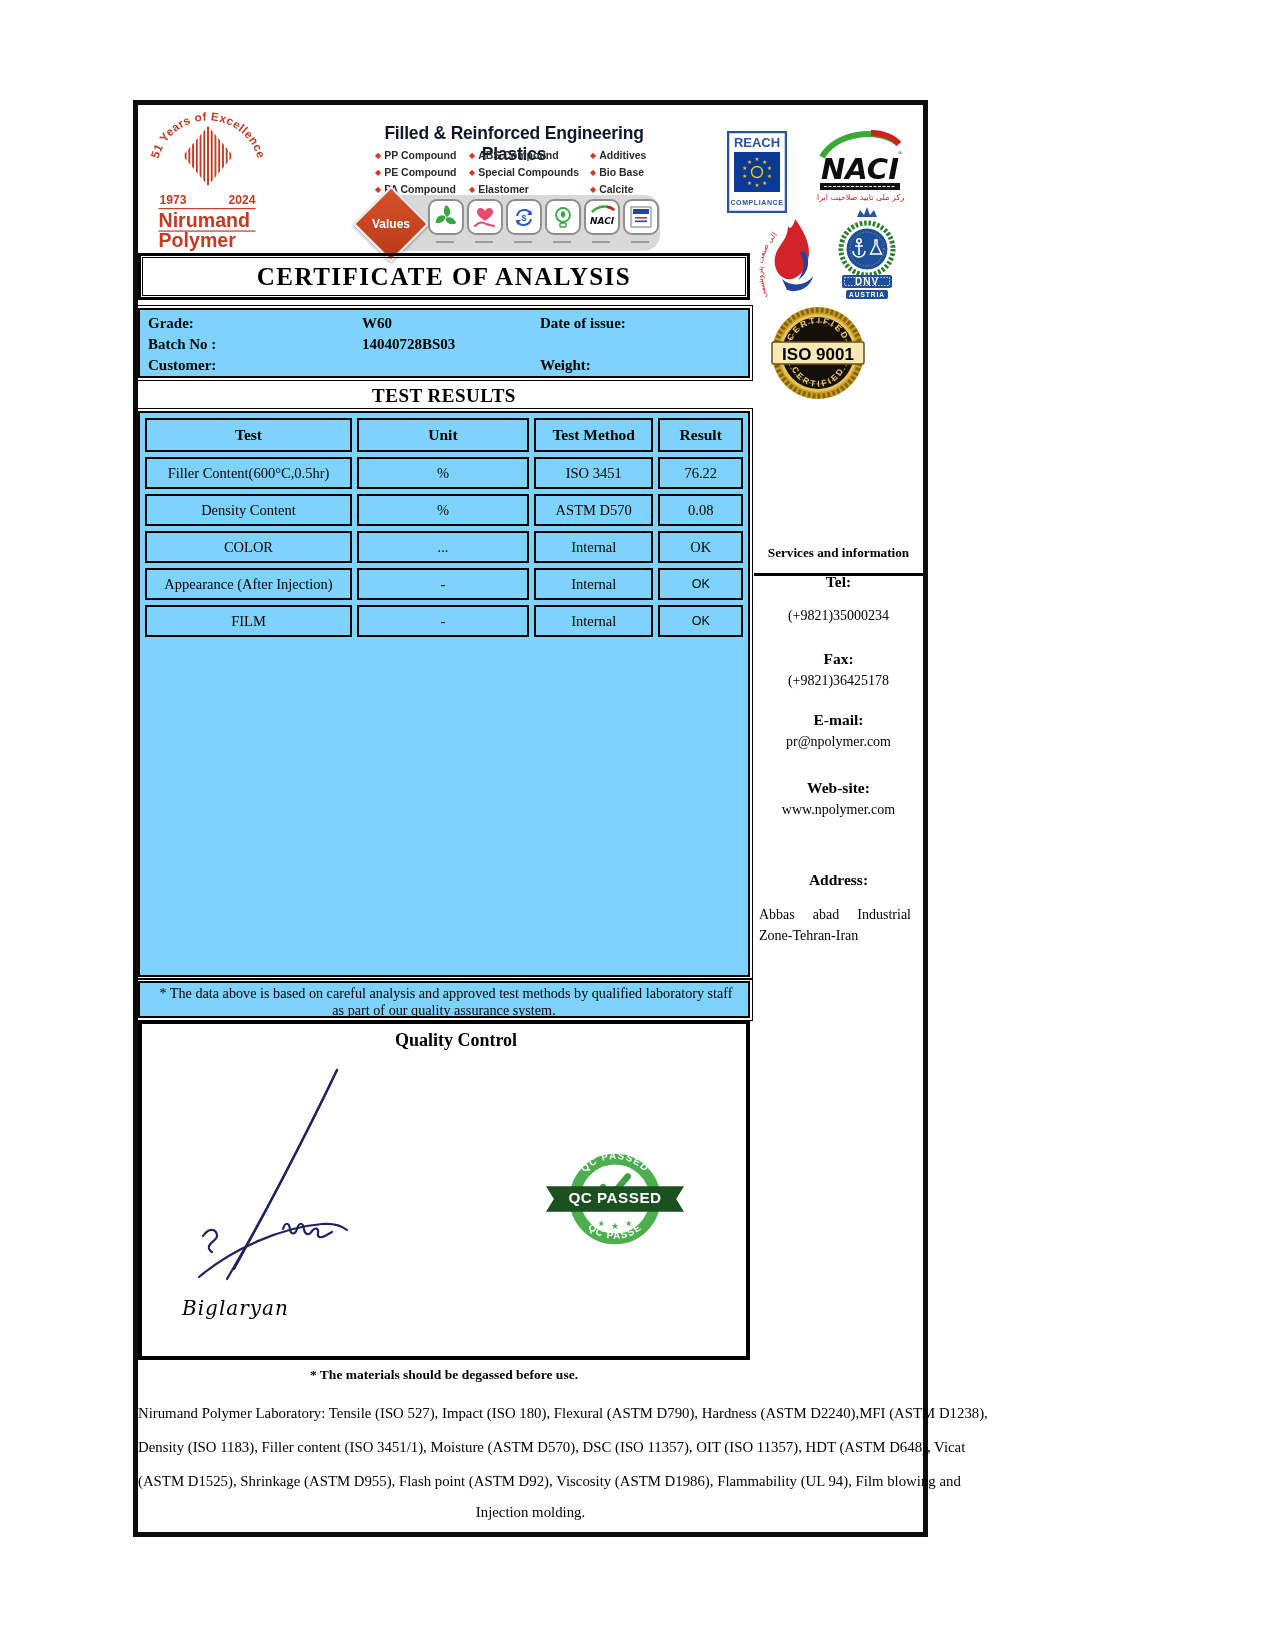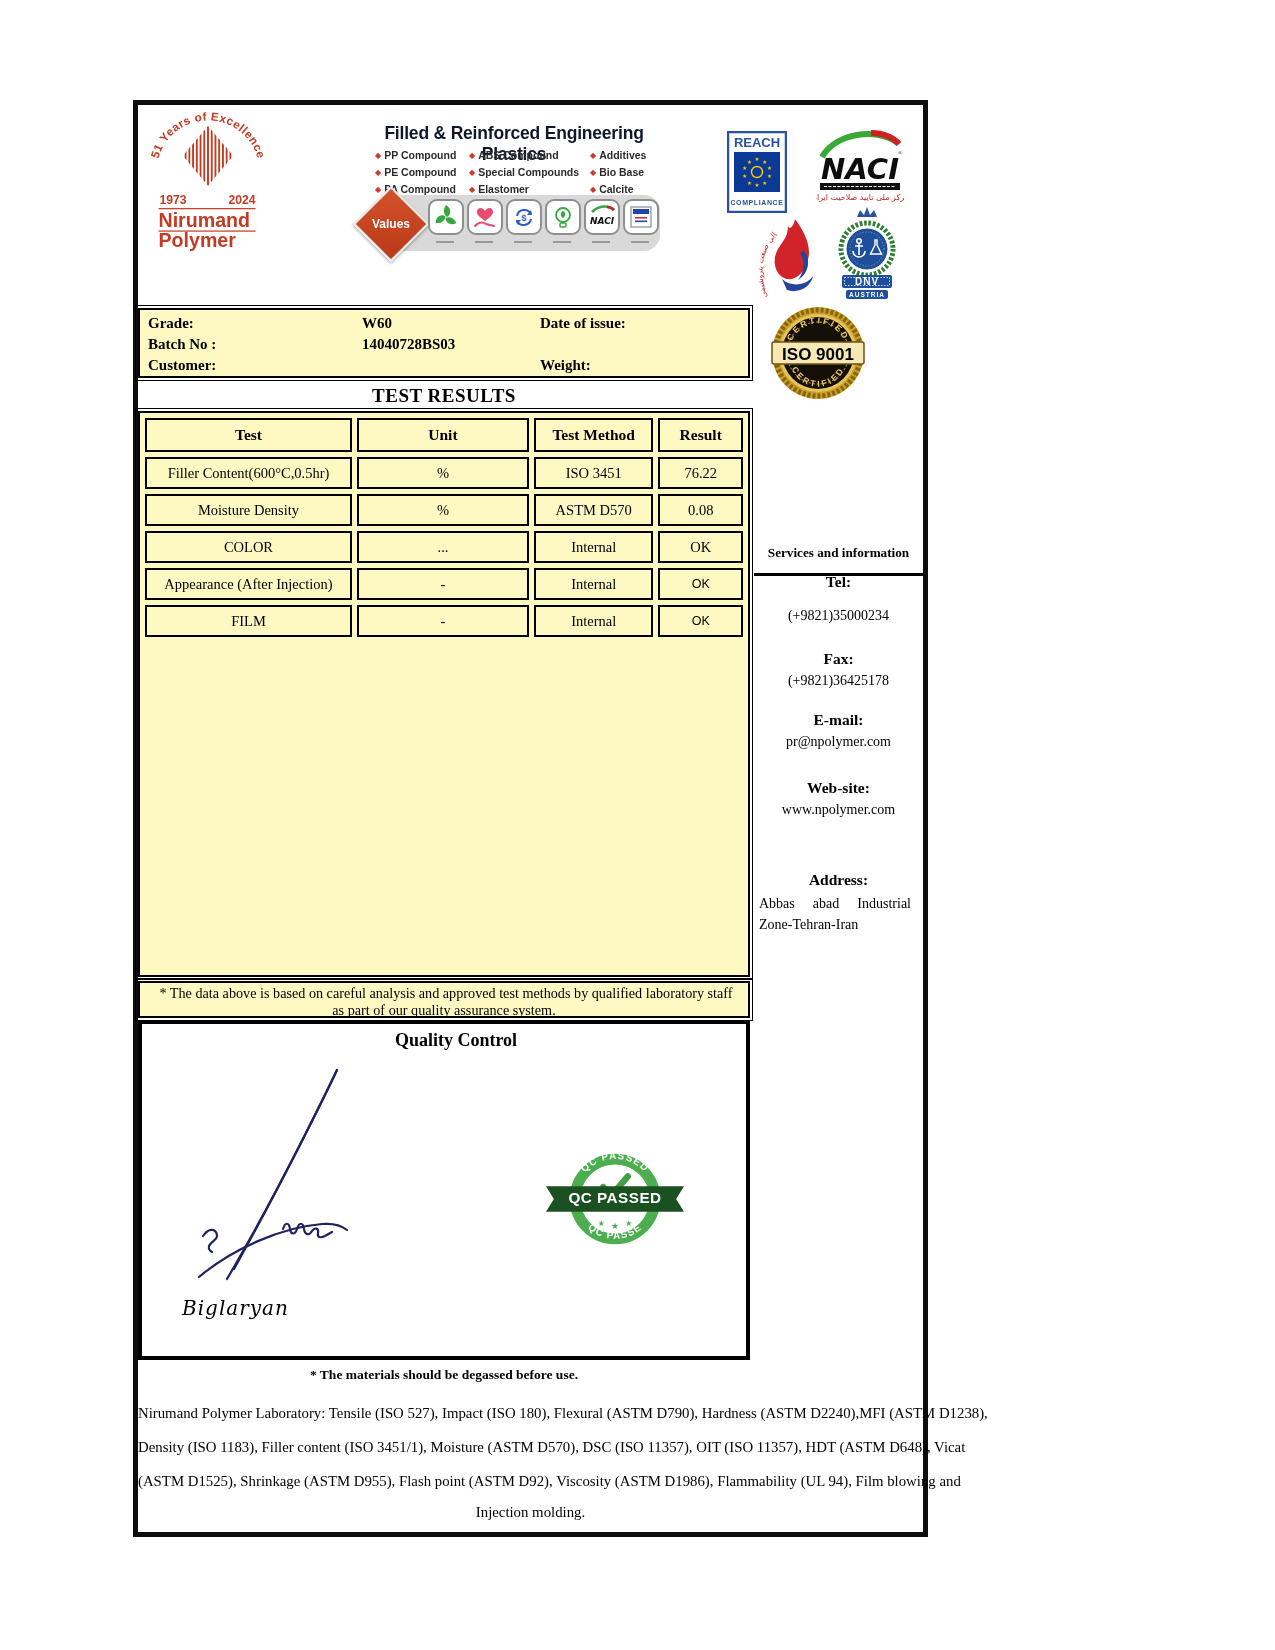--- a/index.html
+++ b/index.html
@@ -2,21 +2,21 @@
 <html><head>
 <meta charset="utf-8">
 <style>
   html,body{margin:0;padding:0;background:#fff;width:1275px;height:1650px;position:relative;
     font-family:"Liberation Serif","DejaVu Serif",serif;color:#000;}
   .page{position:absolute;left:133px;top:100px;width:795px;height:1437px;
     border:5px solid #0d0d0d;box-sizing:border-box;background:#fff;}
   .abs{position:absolute;}
   
   .wbox{position:absolute;border:2px solid #000;outline:1px solid #000;outline-offset:2px;
-    box-sizing:border-box;background:#fef9c3;}
+    box-sizing:border-box;background:#7dd3fc;}
   
   .hdr-title{font-family:"Liberation Sans","DejaVu Sans",sans-serif;font-weight:bold;
     font-size:17.5px;color:#0f172a;text-align:center;letter-spacing:-0.2px;}
   .bullet-col{position:absolute;font-family:"Liberation Sans","DejaVu Sans",sans-serif;
     font-weight:bold;font-size:10.5px;color:#2b2b2b;line-height:17px;white-space:nowrap;}
   .bullet-col .b{color:#d03b28;font-size:8px;margin-right:3px;vertical-align:1px;}
   .values-banner{position:absolute;background:#d9d9d9;border-radius:6px 16px 16px 6px;}
   .values-diamond{position:absolute;background:linear-gradient(135deg,#d4512a,#b93a18);
     transform:rotate(45deg);border:2px solid #e8e8e8;box-shadow:1px 1px 3px rgba(0,0,0,.35);
     display:flex;align-items:center;justify-content:center;}
@@ -57,21 +57,21 @@
   .labline{position:absolute;left:0;width:785px;text-align:center;font-size:14.8px;
     white-space:nowrap;}
   
   .side-title{position:absolute;left:616px;top:440px;width:169px;text-align:center;
     font-weight:bold;font-size:13.2px;}
   .side-rule{position:absolute;left:616px;top:468px;width:169px;height:3px;background:#000;}
   .side-lbl{position:absolute;left:616px;width:169px;text-align:center;font-weight:bold;
     font-size:15.5px;}
   .side-val{position:absolute;left:616px;width:169px;text-align:center;font-size:14px;}
   .side-addr{position:absolute;left:621px;width:152px;text-align:justify;font-size:14px;
-    line-height:21px;}
+    line-height:21px;margin-top:11px;}
 </style>
 </head>
 <body>
 
 <div class="page">
 
   <svg class="abs" style="left:4px;top:6px" width="132" height="140" viewBox="0 0 132 150">
     <defs>
       <pattern id="st" width="4" height="4" patternUnits="userSpaceOnUse">
         <rect width="4" height="4" fill="#fff"></rect>
@@ -221,20 +221,23 @@
       <path d="M29 40 v12 M23 48 a6 6 0 0 0 12 0 M25 43 h8"></path>
     </g>
     <path d="M45 37 v5 l-4.5 9 h11 l-4.5 -9 v-5 z" stroke="#fff" stroke-width="1.4" fill="none"></path>
     <rect x="12" y="72" width="50" height="13" rx="2" fill="#1e4f9c"></rect>
     <rect x="14.5" y="74.5" width="45" height="8" fill="none" stroke="#fff" stroke-width="0.8" stroke-dasharray="1.5 1.5"></rect>
     <text x="37" y="81.5" text-anchor="middle" font-family="Liberation Sans,sans-serif" font-size="10" font-weight="bold" fill="#fff" letter-spacing="1">DNV</text>
     <rect x="16" y="87" width="42" height="9" rx="2" fill="#1e4f9c"></rect>
     <text x="37" y="94" text-anchor="middle" font-family="Liberation Sans,sans-serif" font-size="6.5" font-weight="bold" fill="#fff" letter-spacing="1">AUSTRIA</text>
   </svg>
 
+  <div class="titlebar">
+    <div class="titlebar-inner">CERTIFICATE OF ANALYSIS</div>
+  </div>
 
   <div class="wbox" style="left:0;top:203px;width:612px;height:70px">
     <span class="lbl" style="left:8px;top:5px">Grade:</span>
     <span class="lbl" style="left:8px;top:26px">Batch No :</span>
     <span class="lbl" style="left:8px;top:47px">Customer:</span>
     <span class="val" style="left:222px;top:5px">W60</span>
     <span class="val" style="left:222px;top:26px">14040728BS03</span>
     <span class="lbl" style="left:400px;top:5px">Date of issue:</span>
     <span class="lbl" style="left:400px;top:47px">Weight:</span>
   </div>
@@ -258,21 +261,21 @@
         </tr>
       </thead>
       <tbody>
         <tr>
           <td>Filler Content(600°C,0.5hr)</td>
           <td>%</td>
           <td>ISO 3451</td>
           <td>76.22</td>
         </tr>
         <tr>
-          <td>Moisture Density</td>
+          <td>Density Content</td>
           <td>%</td>
           <td>ASTM D570</td>
           <td>0.08</td>
         </tr>
         <tr>
           <td>COLOR</td>
           <td>...</td>
           <td>Internal</td>
           <td>OK</td>
         </tr>

